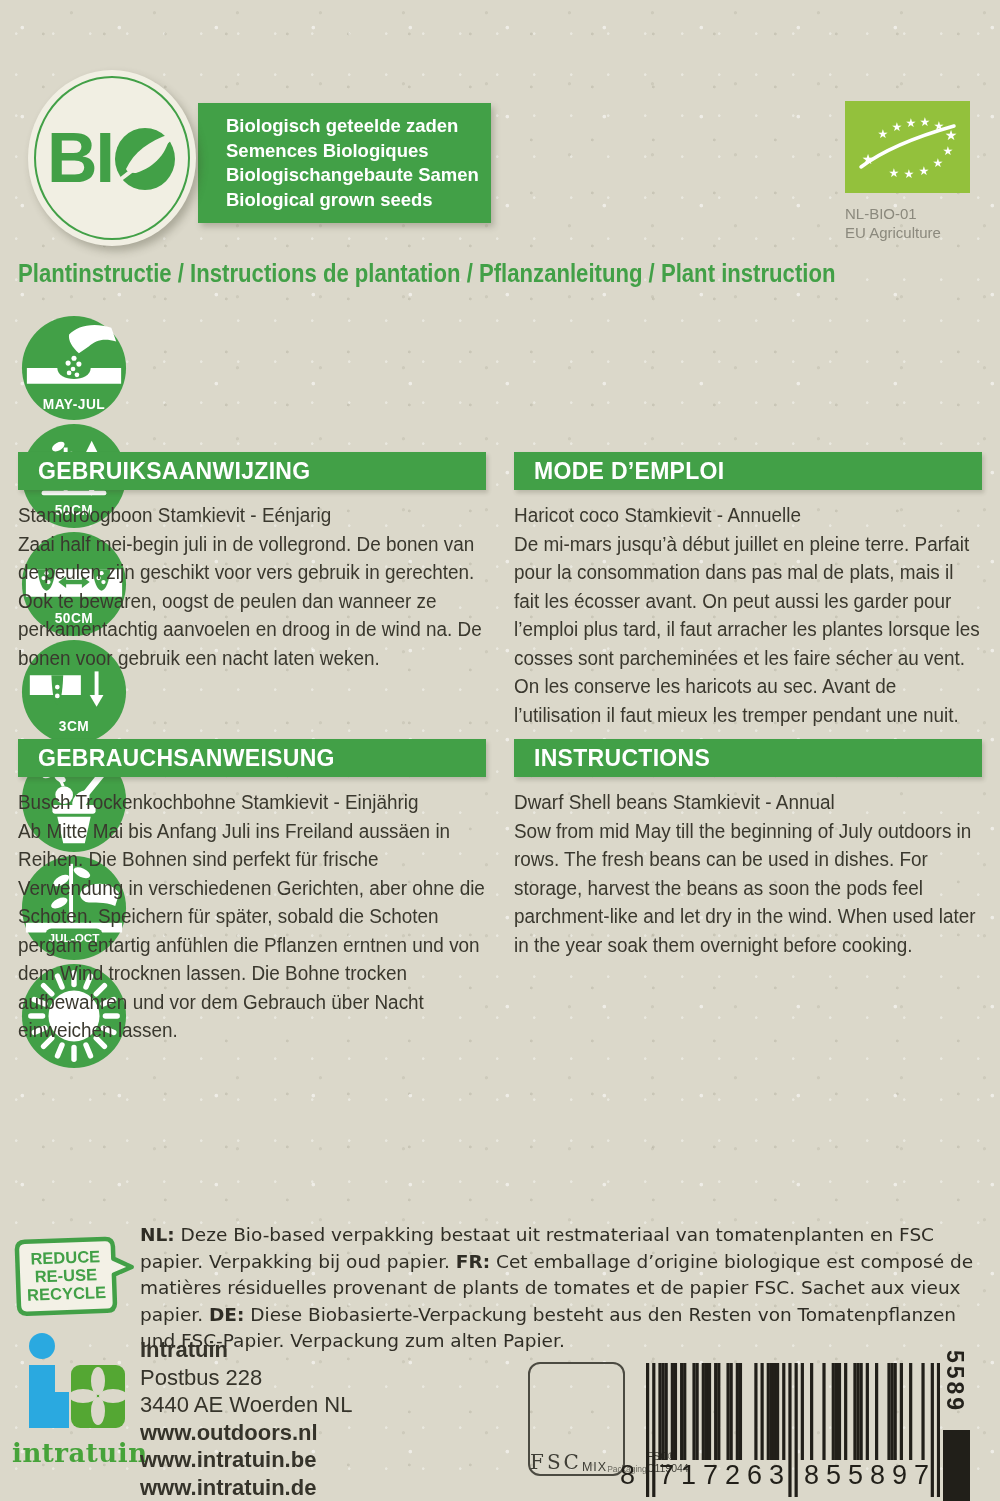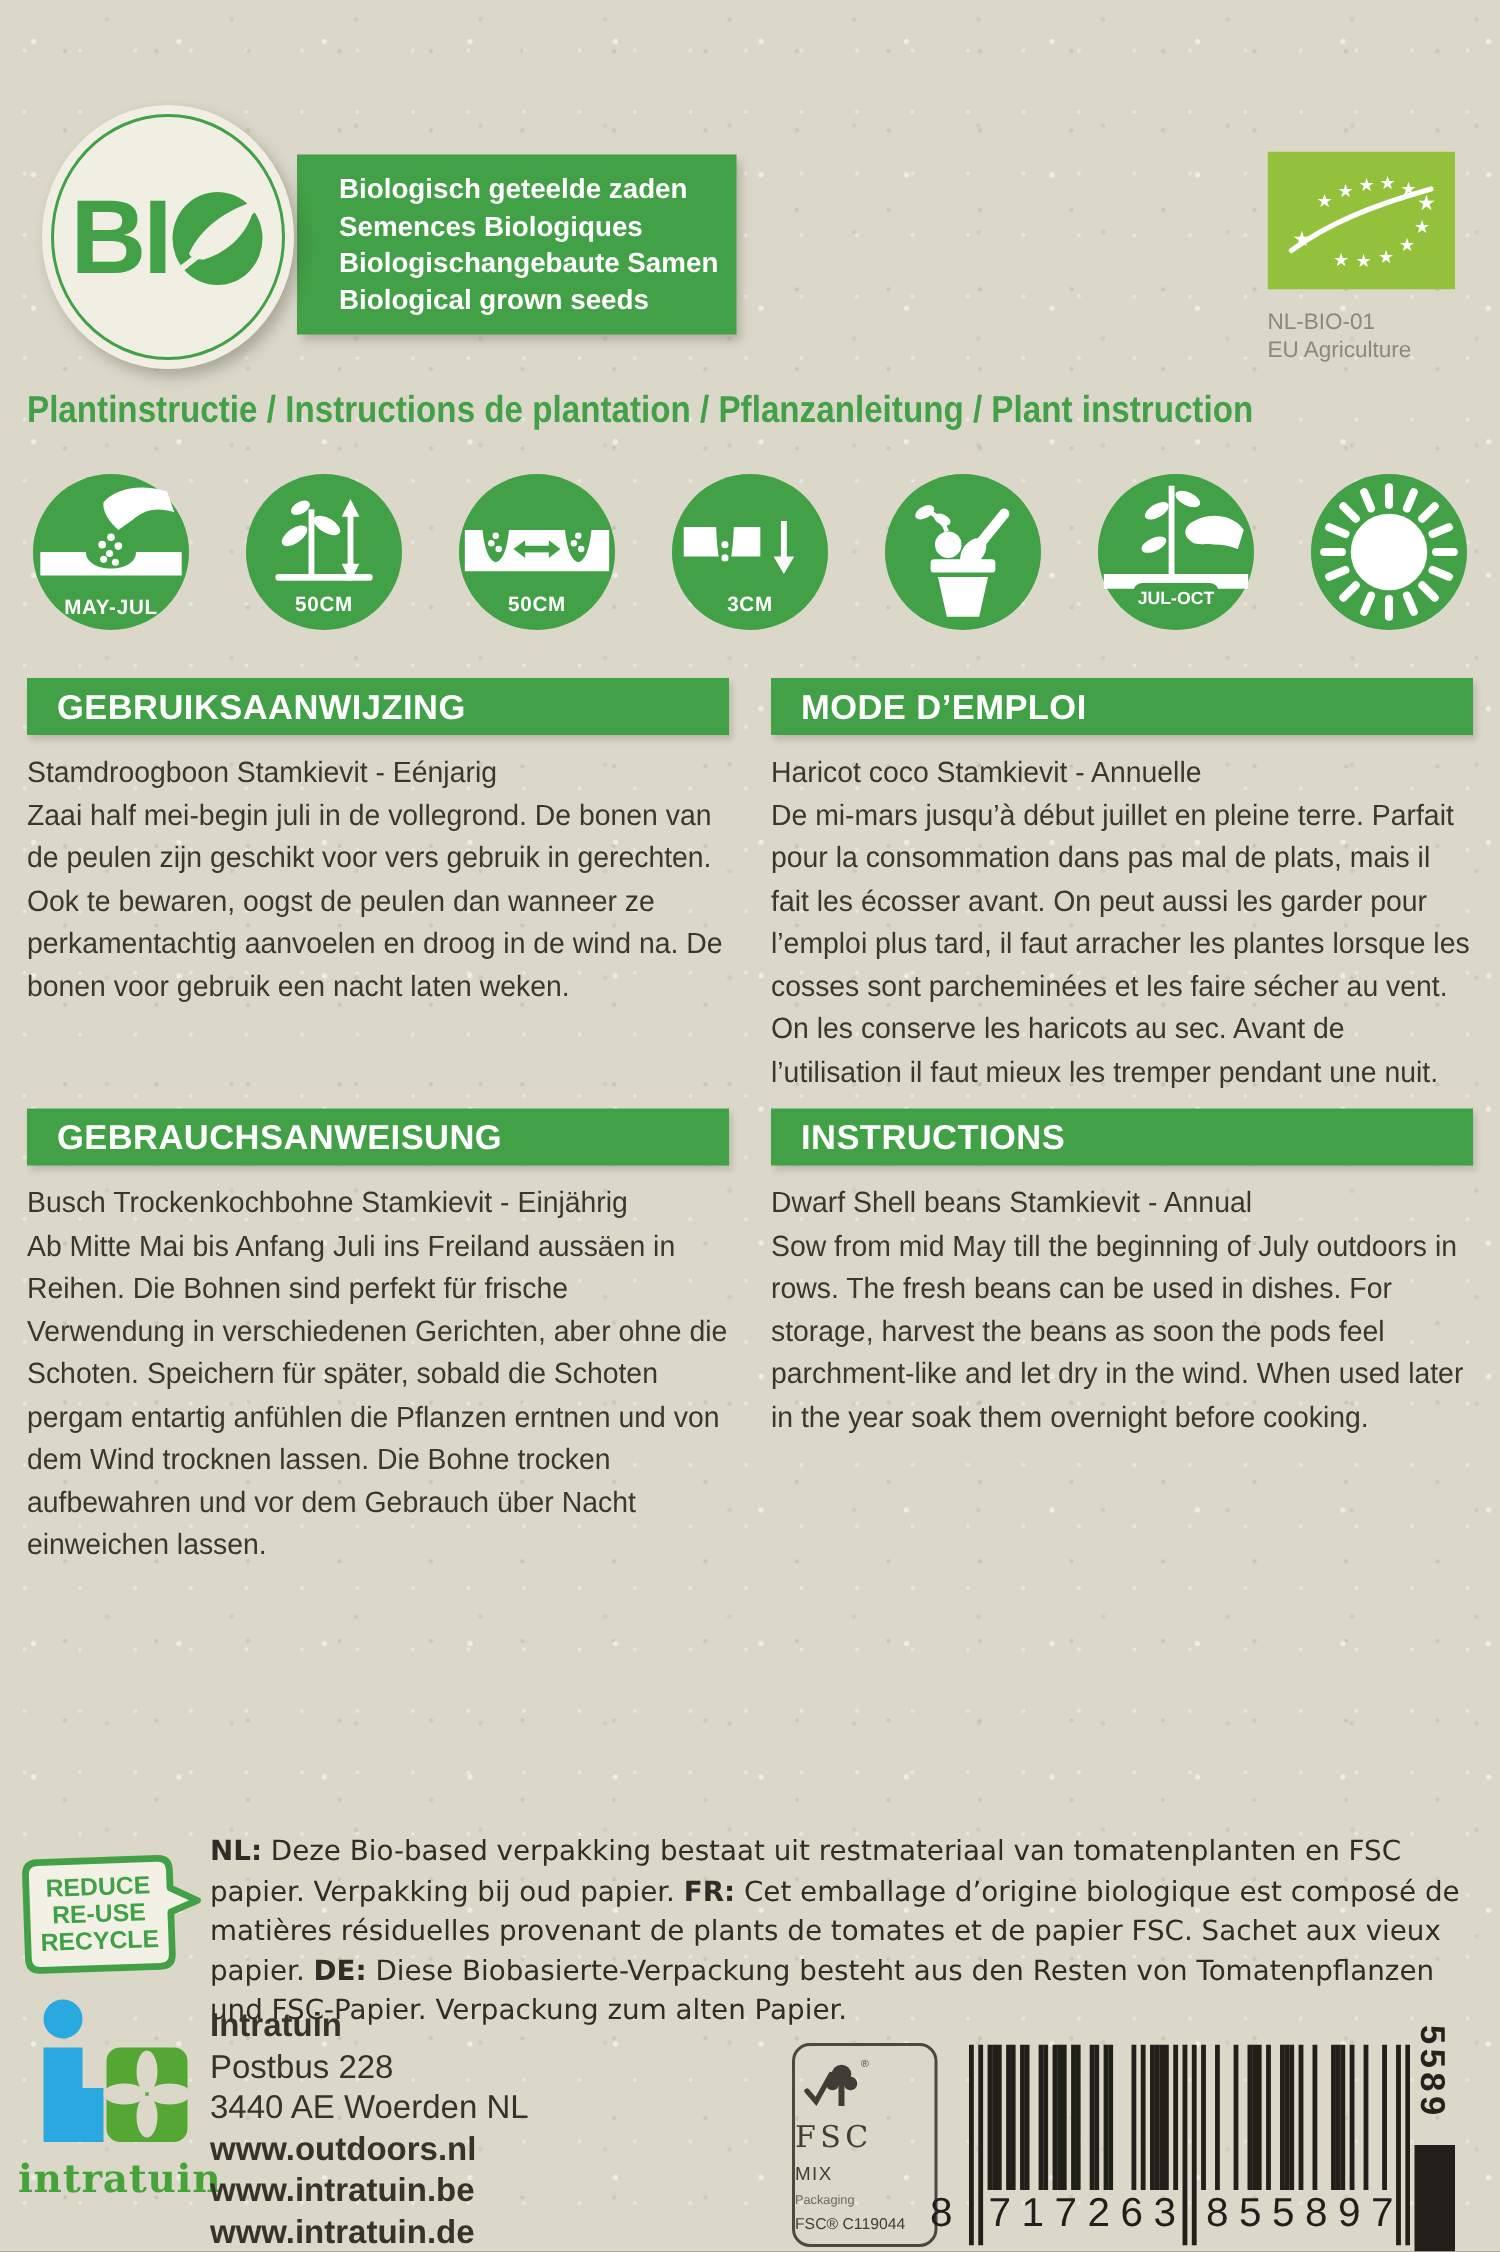--- a/index.html
+++ b/index.html
@@ -31,44 +31,44 @@
   }
   .bio-mark{display:flex;align-items:center;text-align:right;}
   .bio-mark span{font-weight:bold;font-size:70px;color:#42a047;letter-spacing:-2px;line-height:1;}
   .eu-block{position:absolute;left:845px;top:101px;width:132px;}
   .eu-caption{margin-top:7px;color:#8b897d;font-size:15px;line-height:19px;}
   .plant-title{
     position:absolute;left:18px;top:259px;color:#42a047;font-weight:bold;font-size:25px;
     white-space:nowrap;transform:scaleX(0.885);transform-origin:0 50%;letter-spacing:0px;
   }
   
-  .icon-row{position:absolute;left:20px;top:314px;width:960px;display:flex;justify-content:space-between;}
+  .icon-row{position:absolute;left:20px;top:314px;width:960px;display:flex;justify-content:space-between;flex-direction:column;}
   .icon-row svg{width:108px;height:108px;display:block;}
   
   .sections{position:absolute;left:18px;top:452px;width:964px;display:grid;
     grid-template-columns:468px 468px;column-gap:28px;row-gap:10px;}
   .sec-banner{height:38px;background:#42a047;box-shadow:2px 3px 4px rgba(60,58,40,.2);}
   .sec-banner span{display:inline-block;color:#fff;font-weight:bold;font-size:23px;line-height:38px;
     padding-left:20px;letter-spacing:.3px;}
   .sec-text{margin-top:11px;font-size:19.5px;line-height:28.5px;color:#3a382e;
     transform:scaleX(.97);transform-origin:0 0;width:103%;}
   
   .recycle-badge{position:absolute;left:12px;top:1234px;transform:rotate(-2deg);}
   .recycle-text{position:absolute;left:140px;top:1222px;width:852px;
     font-family:"DejaVu Sans", sans-serif;font-size:18.5px;line-height:26.5px;color:#2f2d25;}
   .recycle-text b{font-weight:bold;}
   
   .brand-logo{position:absolute;left:16px;top:1332px;}
   .brand-word{position:absolute;left:12px;top:1438px;font-family:"DejaVu Serif", serif;
     font-weight:bold;font-size:26px;color:#46a33a;letter-spacing:0.5px;}
   .address{position:absolute;left:140px;top:1336px;font-size:22px;line-height:27.5px;color:#35332a;}
   .address .b{font-weight:bold;}
-  .fsc-box{position:absolute;left:528px;top:1362px;width:97px;height:136px;box-sizing:border-box;
-    border:2.5px solid #4b4a41;border-radius:12px;display:flex;flex-direction:column;
-    align-items:flex-start;color:#3f3e36;}
+  .fsc-box{position:absolute;left:528px;top:1362px;width:97px;height:114px;box-sizing:border-box;
+    border:2.5px solid #4b4a41;border-radius:12px;display:flex;flex-direction:row;
+    align-items:flex-end;color:#3f3e36;}
   .fsc-label{font-family:"DejaVu Serif", serif;font-size:20px;letter-spacing:3px;margin-top:2px;}
   .fsc-mix{font-size:12.5px;letter-spacing:1px;margin-top:6px;}
   .fsc-pack{font-size:8.5px;color:#6b6a60;margin-top:5px;}
   .fsc-lic{font-size:10.5px;margin-top:6px;}
   .eu-system{position:absolute;left:638px;top:1333px;font-size:21px;color:#33312a;}
   .barcode-wrap{position:absolute;left:646px;top:1363px;width:294px;height:134px;}
   .bc-digit{position:absolute;font-size:27px;color:#211f19;top:97px;}
   .bc-first{left:-26px;}
   .bc-left{left:13px;width:128px;text-align:center;letter-spacing:7px;}
   .bc-right{left:158px;width:128px;text-align:center;letter-spacing:7px;}

